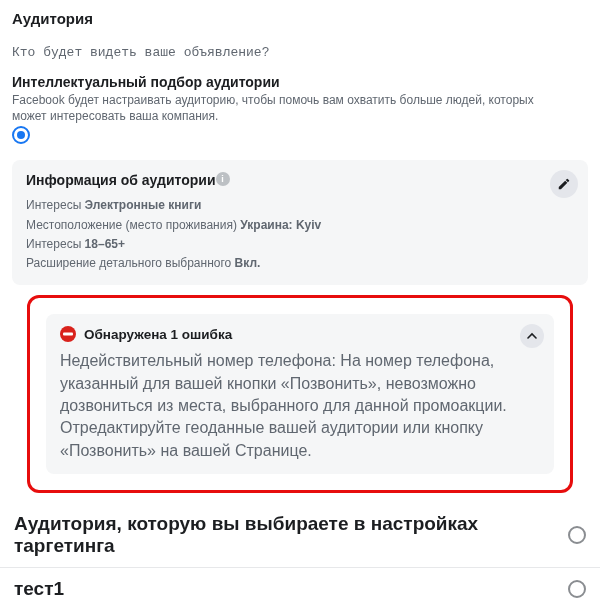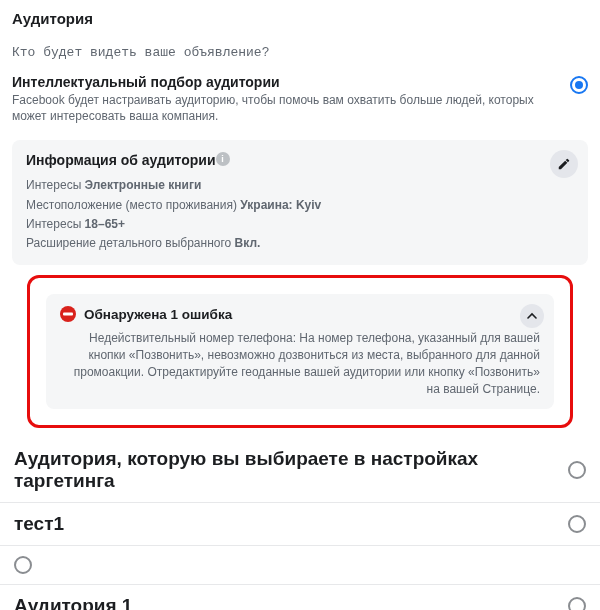--- a/index.html
+++ b/index.html
@@ -21,20 +21,21 @@
   .section-sub {
     font-size: 13px;
     color: #606770;
     margin-top: 18px;
     font-family: Liberation Mono, monospace;
   }
   .opt-row {
     display: flex;
     align-items: flex-start;
     padding: 8px 12px 8px 12px;
+    flex-direction: column;
   }
   .opt-text { flex: 1; padding-right: 18px; }
   .opt-title {
     font-size: 14px;
     font-weight: 700;
     color: #1c1e21;
   }
   .opt-desc {
     font-size: 12px;
     color: #606770;
@@ -138,24 +139,23 @@
     background: #e4e6eb;
     display: flex;
     align-items: center;
     justify-content: center;
     cursor: pointer;
     font-size: 12px;
     color: #1c1e21;
   }
   .error-body {
     margin-top: 8px;
-    font-size: 12px;
+    font-size: 16px;
     color: #606770;
     line-height: 1.4;
-    text-align: right;
   }
   .aud-row {
     display: flex;
     align-items: center;
     padding: 10px 14px;
     border-bottom: 1px solid #e7e8ea;
   }
   .aud-row .label {
     flex: 1;
     font-size: 19px;

